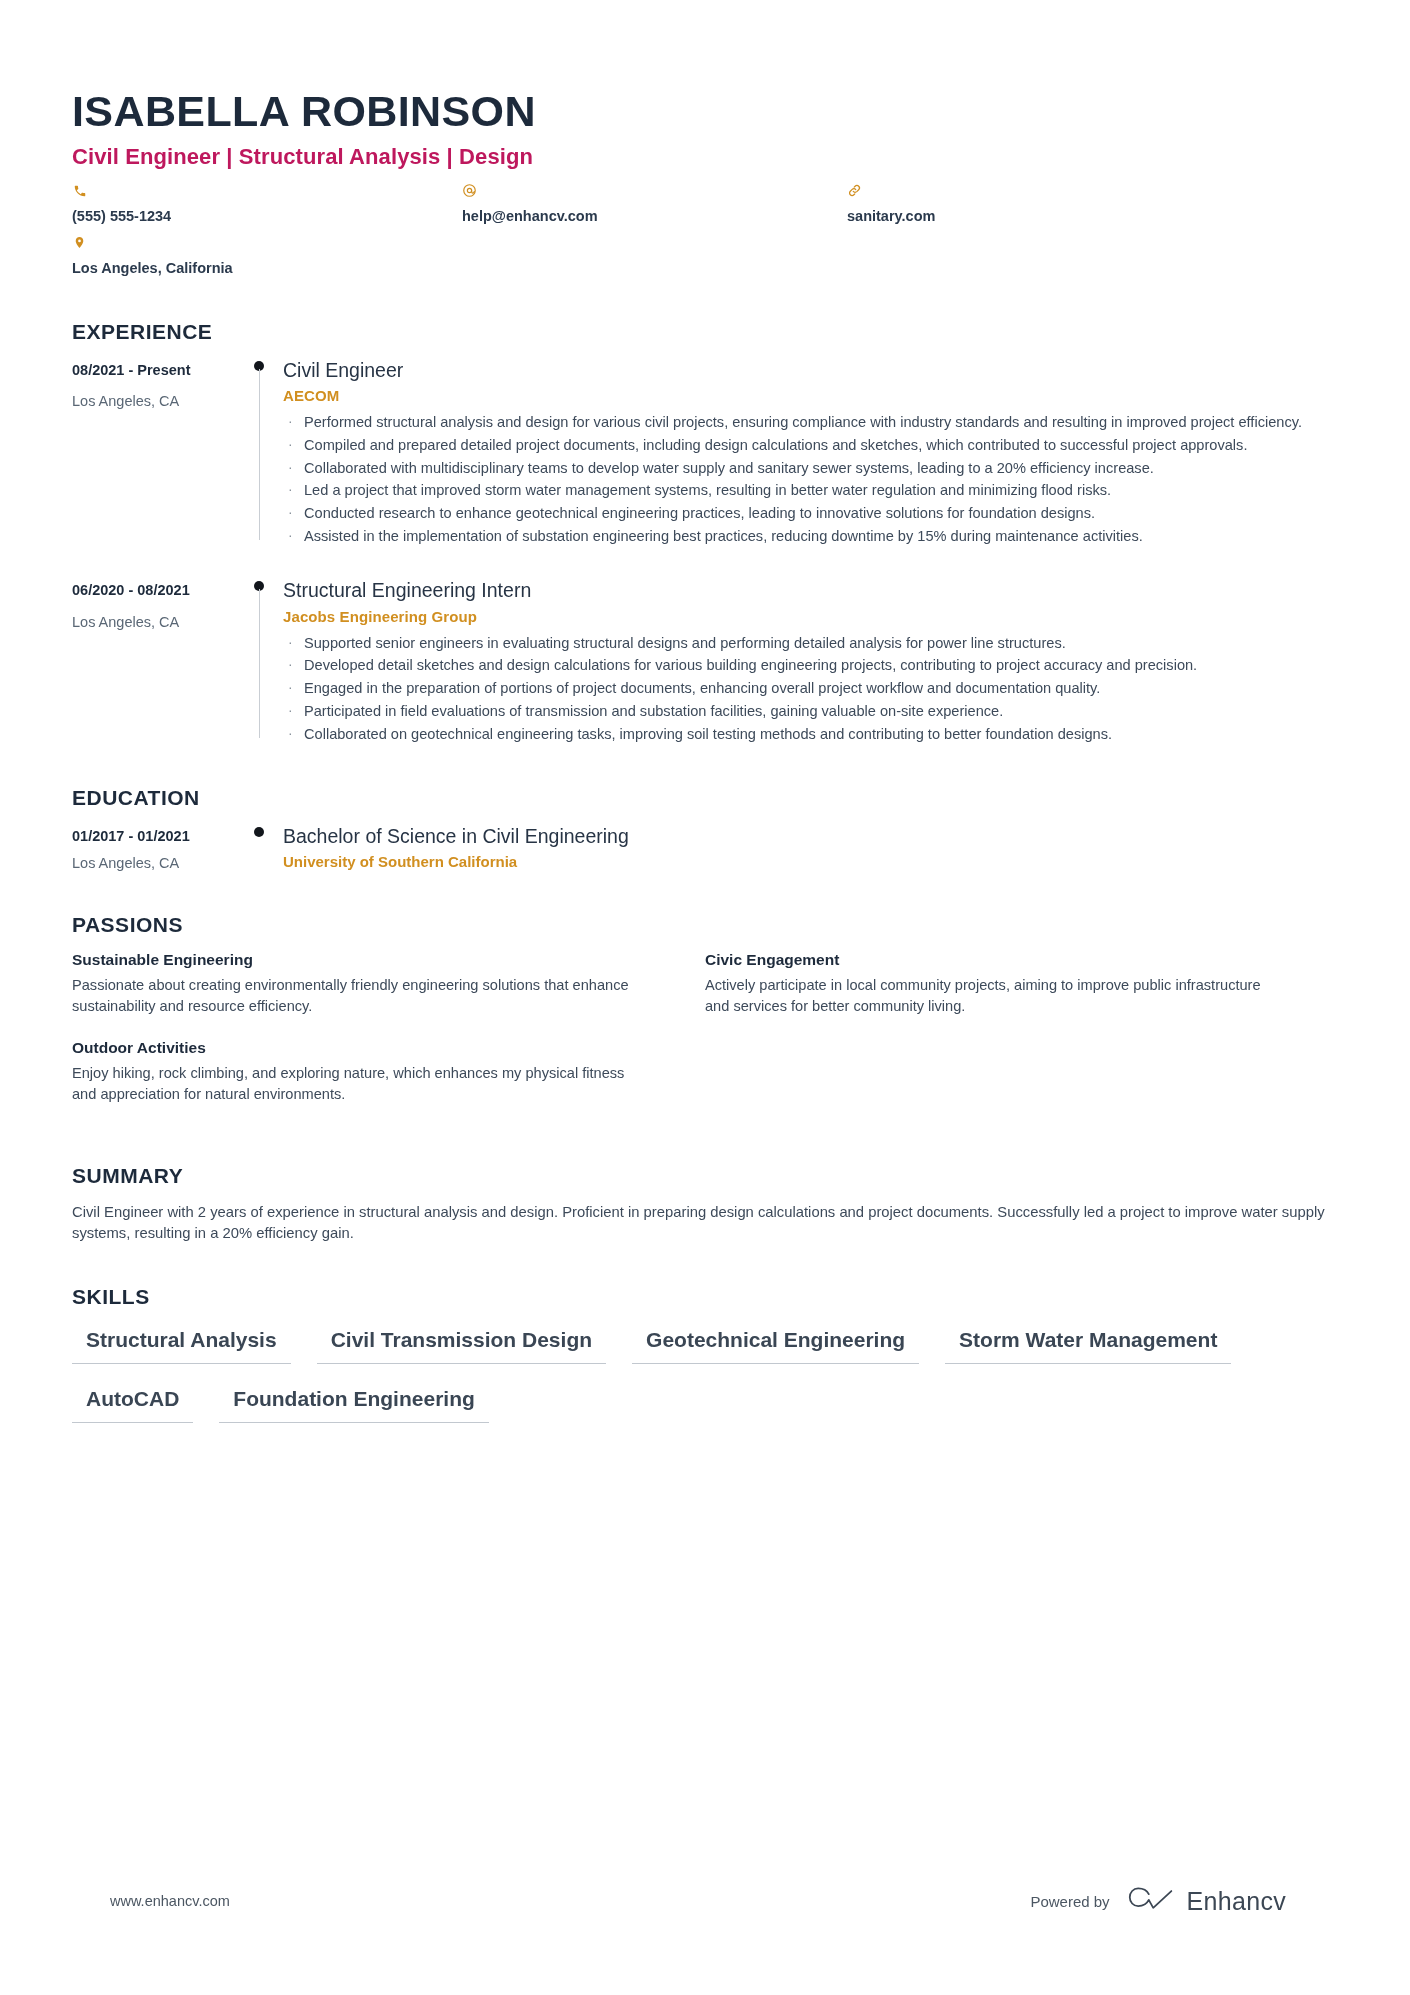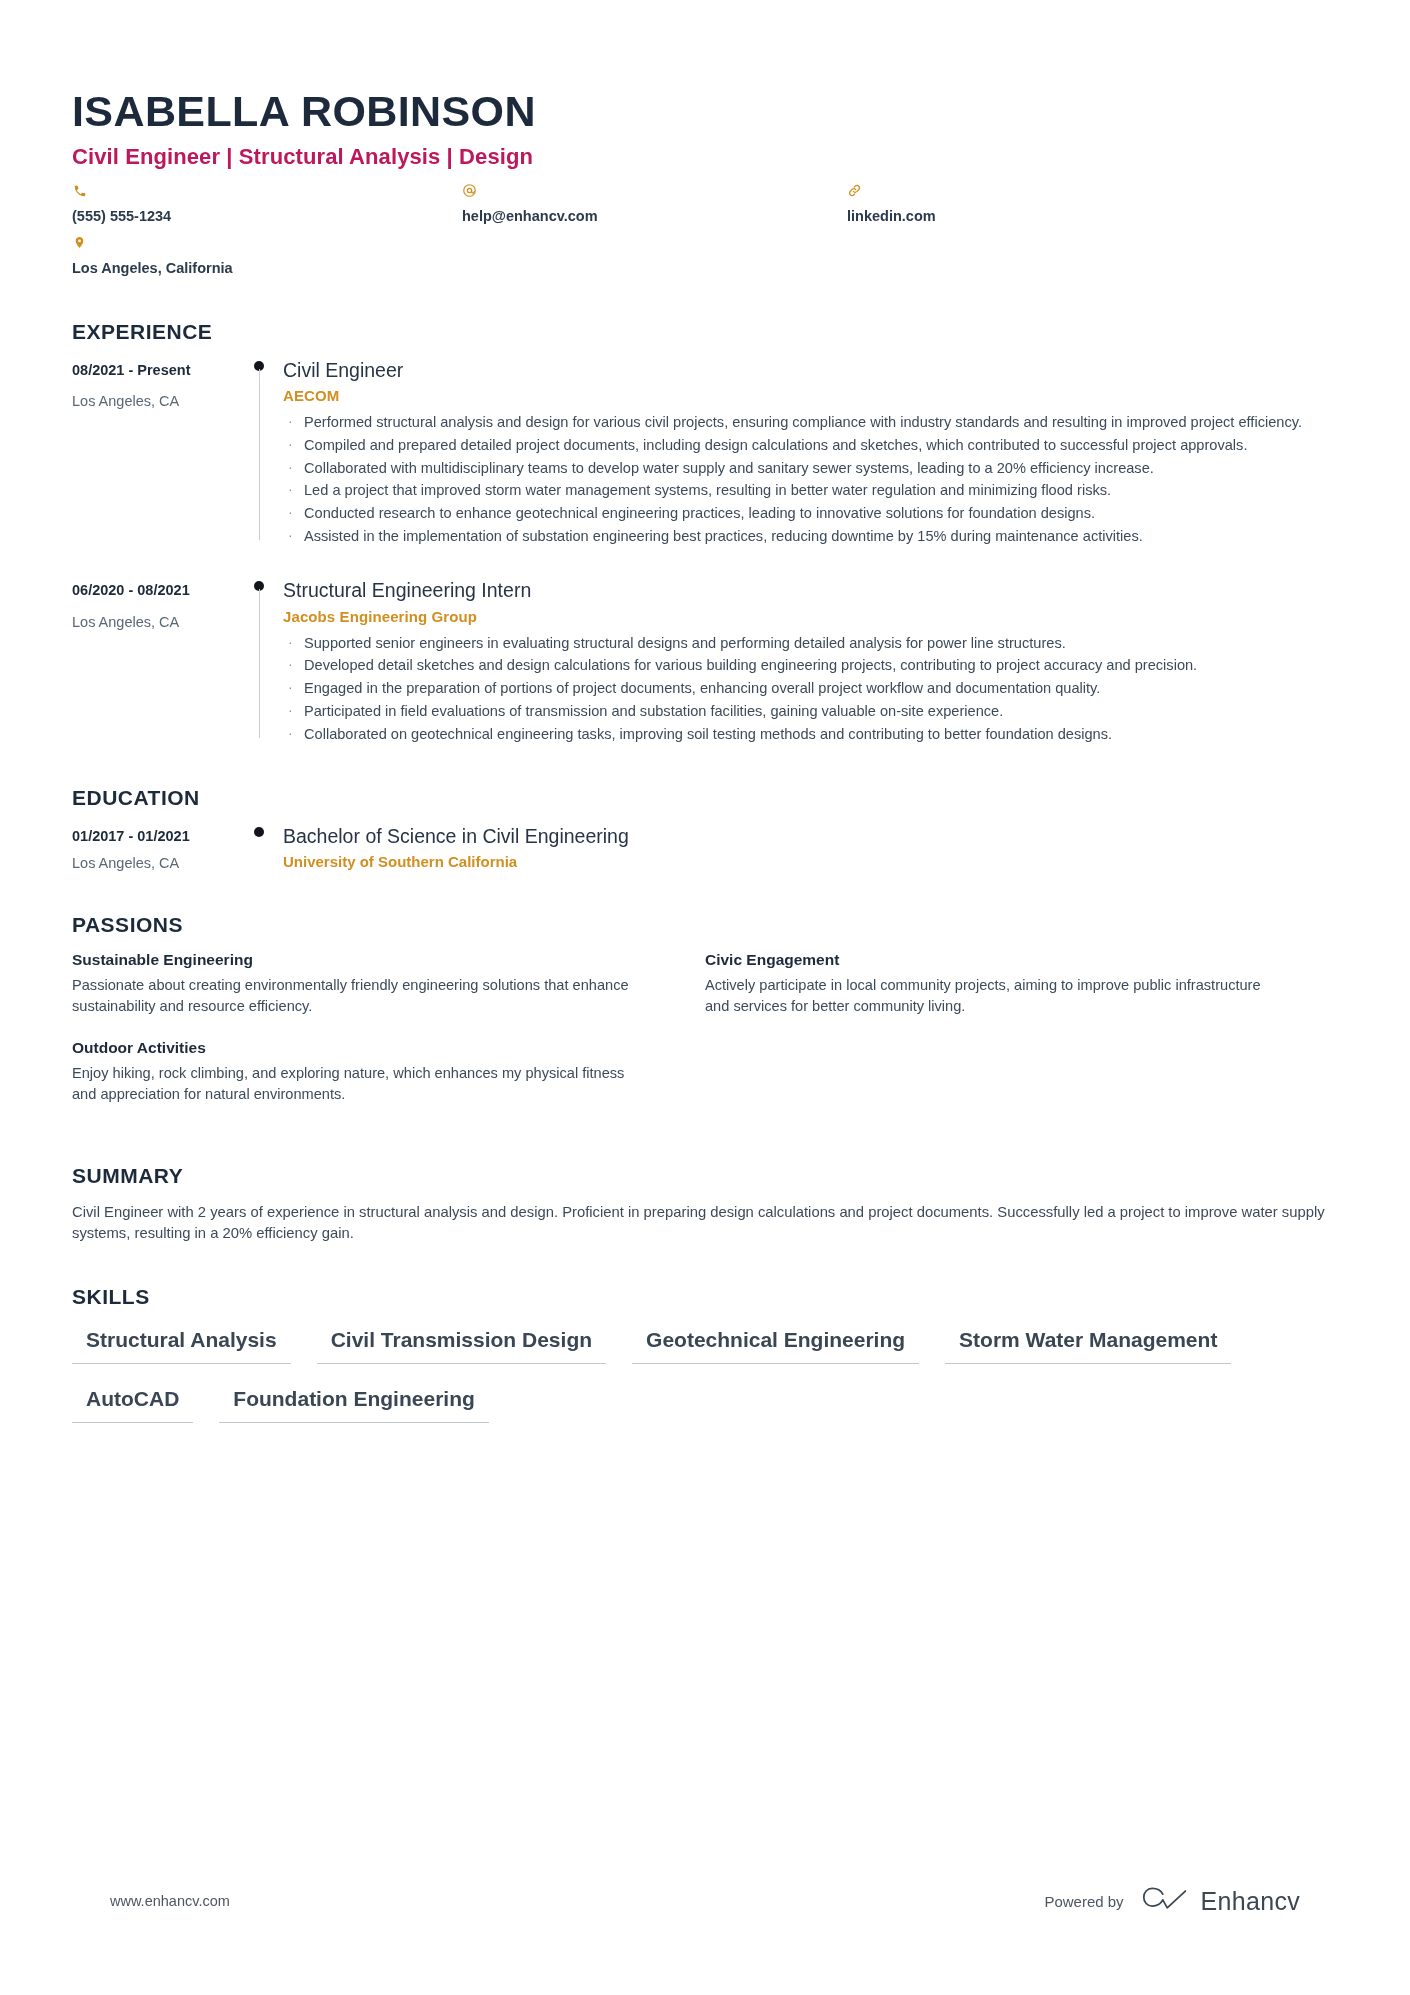--- a/index.html
+++ b/index.html
@@ -235,21 +235,21 @@
     padding: 5px 14px 11px 14px;
     border-bottom: 1.5px solid #c2c8cf;
     margin-bottom: 18px;
     white-space: nowrap;
   }
 
   
   .footer {
     position: absolute;
     left: 110px;
-    right: 110px;
+    right: 124px;
     bottom: 78px;
     display: flex;
     align-items: center;
     justify-content: space-between;
   }
 
   .footer-url {
     font-size: 14.5px;
     color: #4b5662;
   }
@@ -320,21 +320,21 @@
       </div>
 
       <div class="contact-col-3">
         <div class="contact-item">
           <span class="cicon">
             <svg width="15" height="15" viewBox="0 0 24 24" fill="none" stroke="currentColor" stroke-width="2" stroke-linecap="round">
               <path d="M10 13.5a4 4 0 0 0 5.7.3l3-3a4 4 0 0 0-5.7-5.7l-1.5 1.5"></path>
               <path d="M14 10.5a4 4 0 0 0-5.7-.3l-3 3a4 4 0 0 0 5.7 5.7l1.5-1.5"></path>
             </svg>
           </span>
-          <span>linkedin.com</span>
+          <span>sanitary.com</span>
         </div>
       </div>
     </div>
   </div>
 
   <div class="section">
     <div class="section-title">EXPERIENCE</div>
 
     <div class="entry">
       <div class="entry-left">

